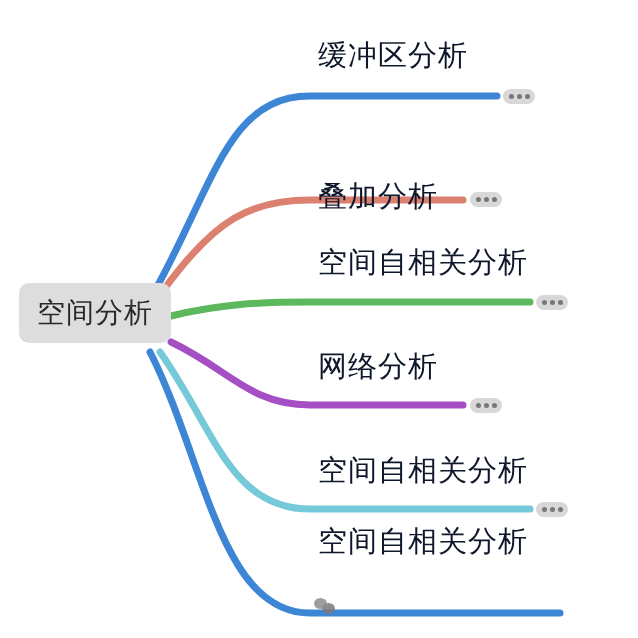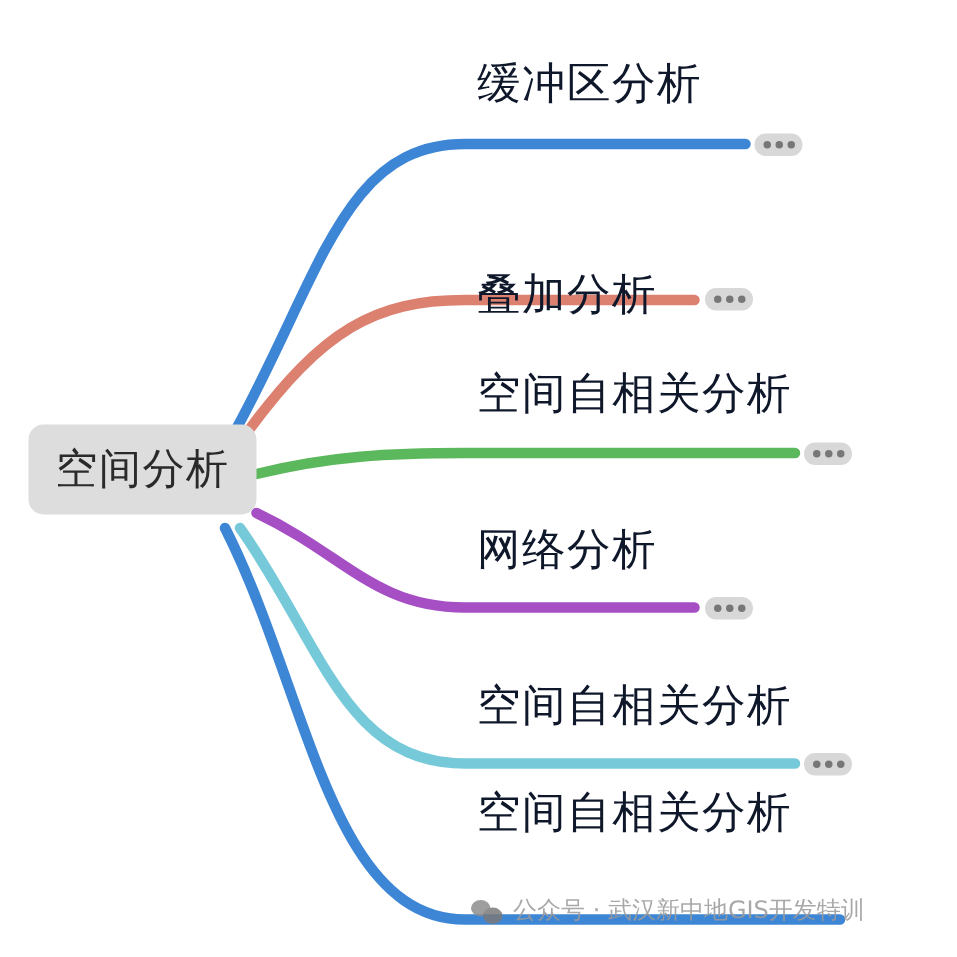--- a/index.html
+++ b/index.html
@@ -81,14 +81,13 @@
     <span></span>
 </div>
 
 <div class="branch-label" style="left:318px; top:522px;">空间自相关分析</div>
 
 <div class="watermark">
   <div class="wm-icon">
     <i style="left:0; top:1px; width:13px; height:11px;"></i>
     <i style="left:8px; top:6px; width:13px; height:11px; background:#7a7a7a;"></i>
   </div>
-  <span>公众号 · 武汉新中地GIS开发特训</span>
 </div>
 
 </body></html>

